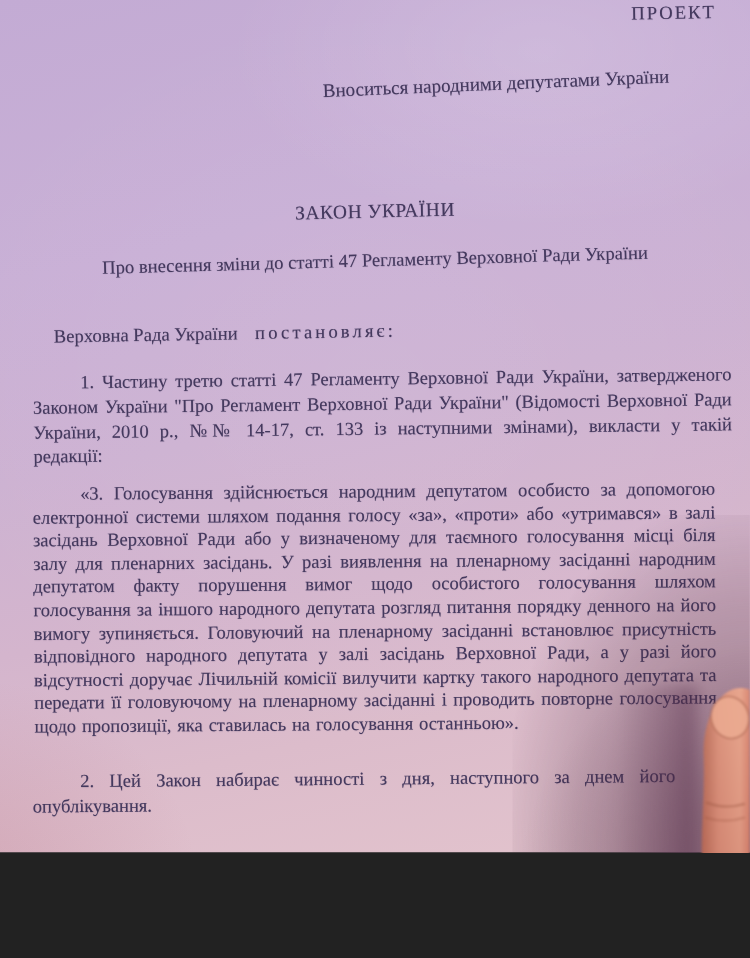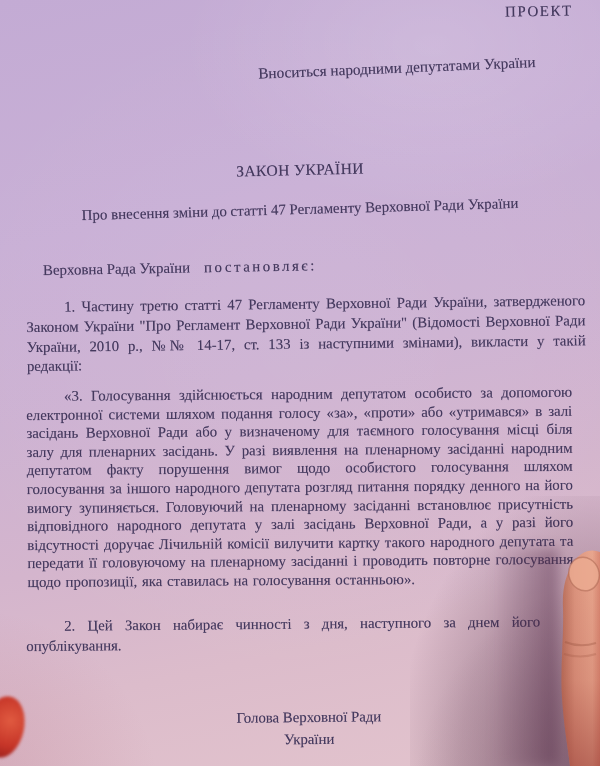--- a/index.html
+++ b/index.html
@@ -1,18 +1,18 @@
 <!DOCTYPE html>
 <html><head>
 <meta charset="utf-8">
 <style>
   html,body{margin:0;padding:0;background:#222;}
   .photo{
     position:relative;
-    width:600px;height:766px;
+    width:600px;height:682px;
     overflow:hidden;
     background:linear-gradient(168deg,
       #c3abd4 0%, #c9b0d6 28%, #cdb2d2 48%,
       #d4b5cd 65%, #dcbccb 80%, #e3c4cd 100%);
     font-family:"Liberation Serif","DejaVu Serif",serif;
   }
   
   .lighting{
     position:absolute;inset:0;pointer-events:none;
     background:

